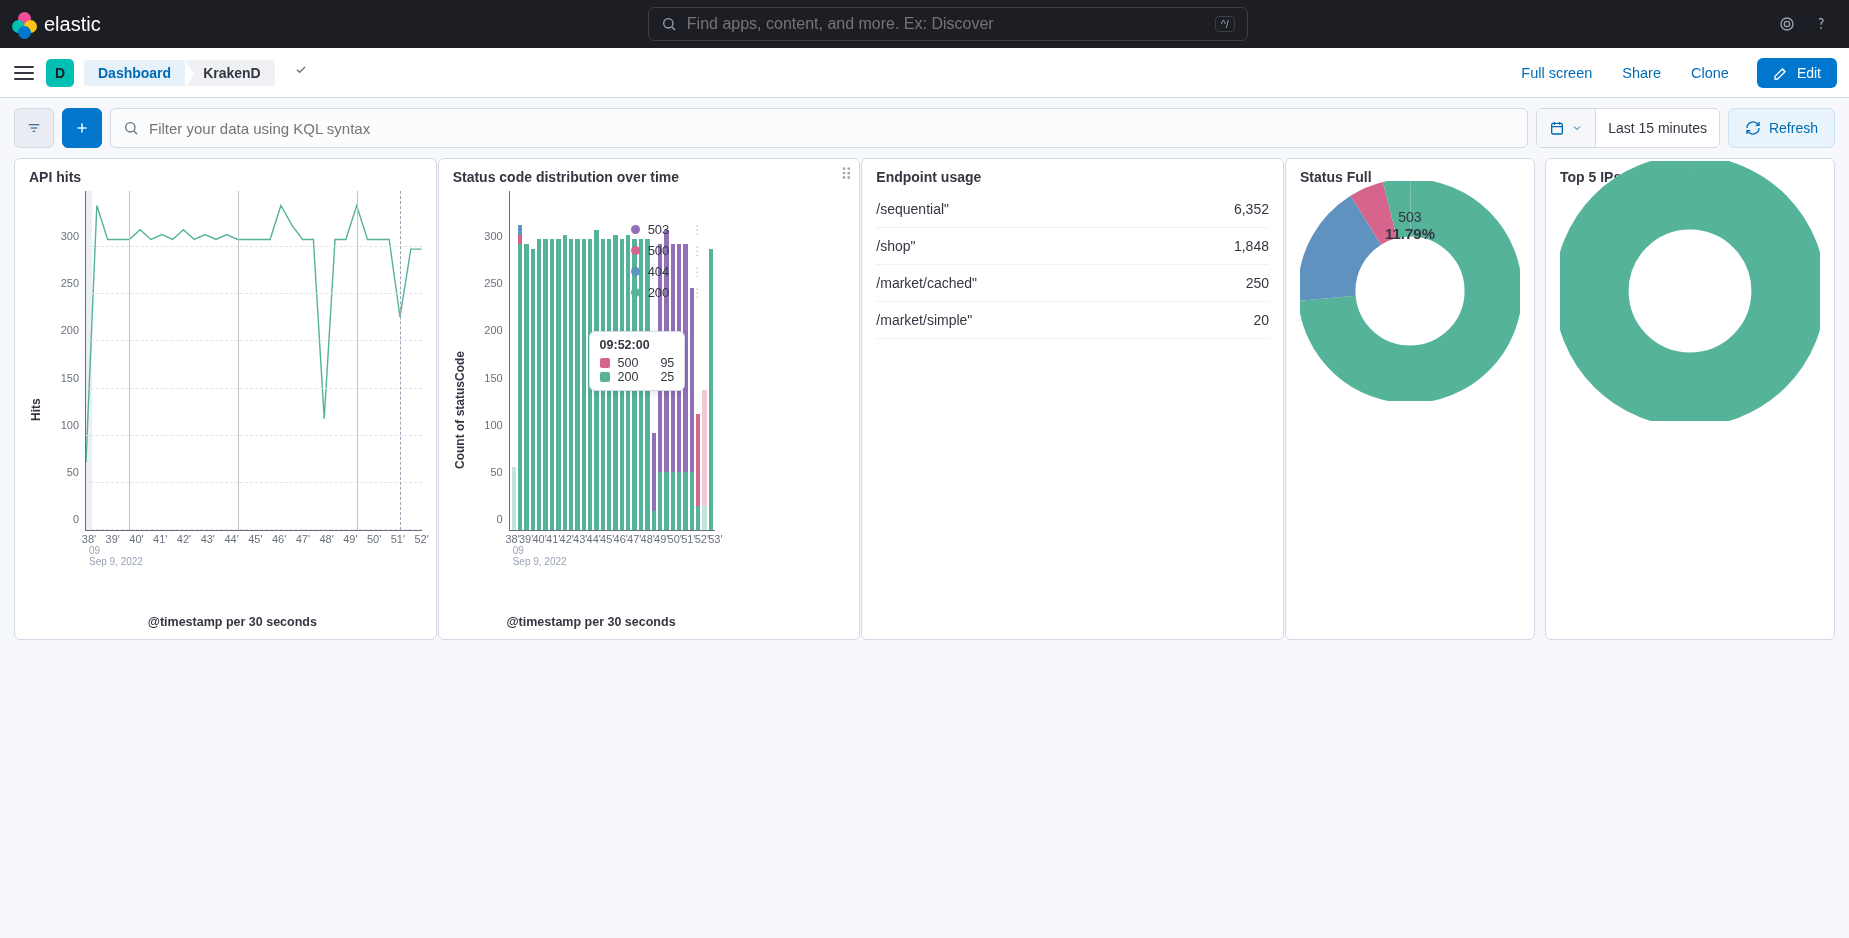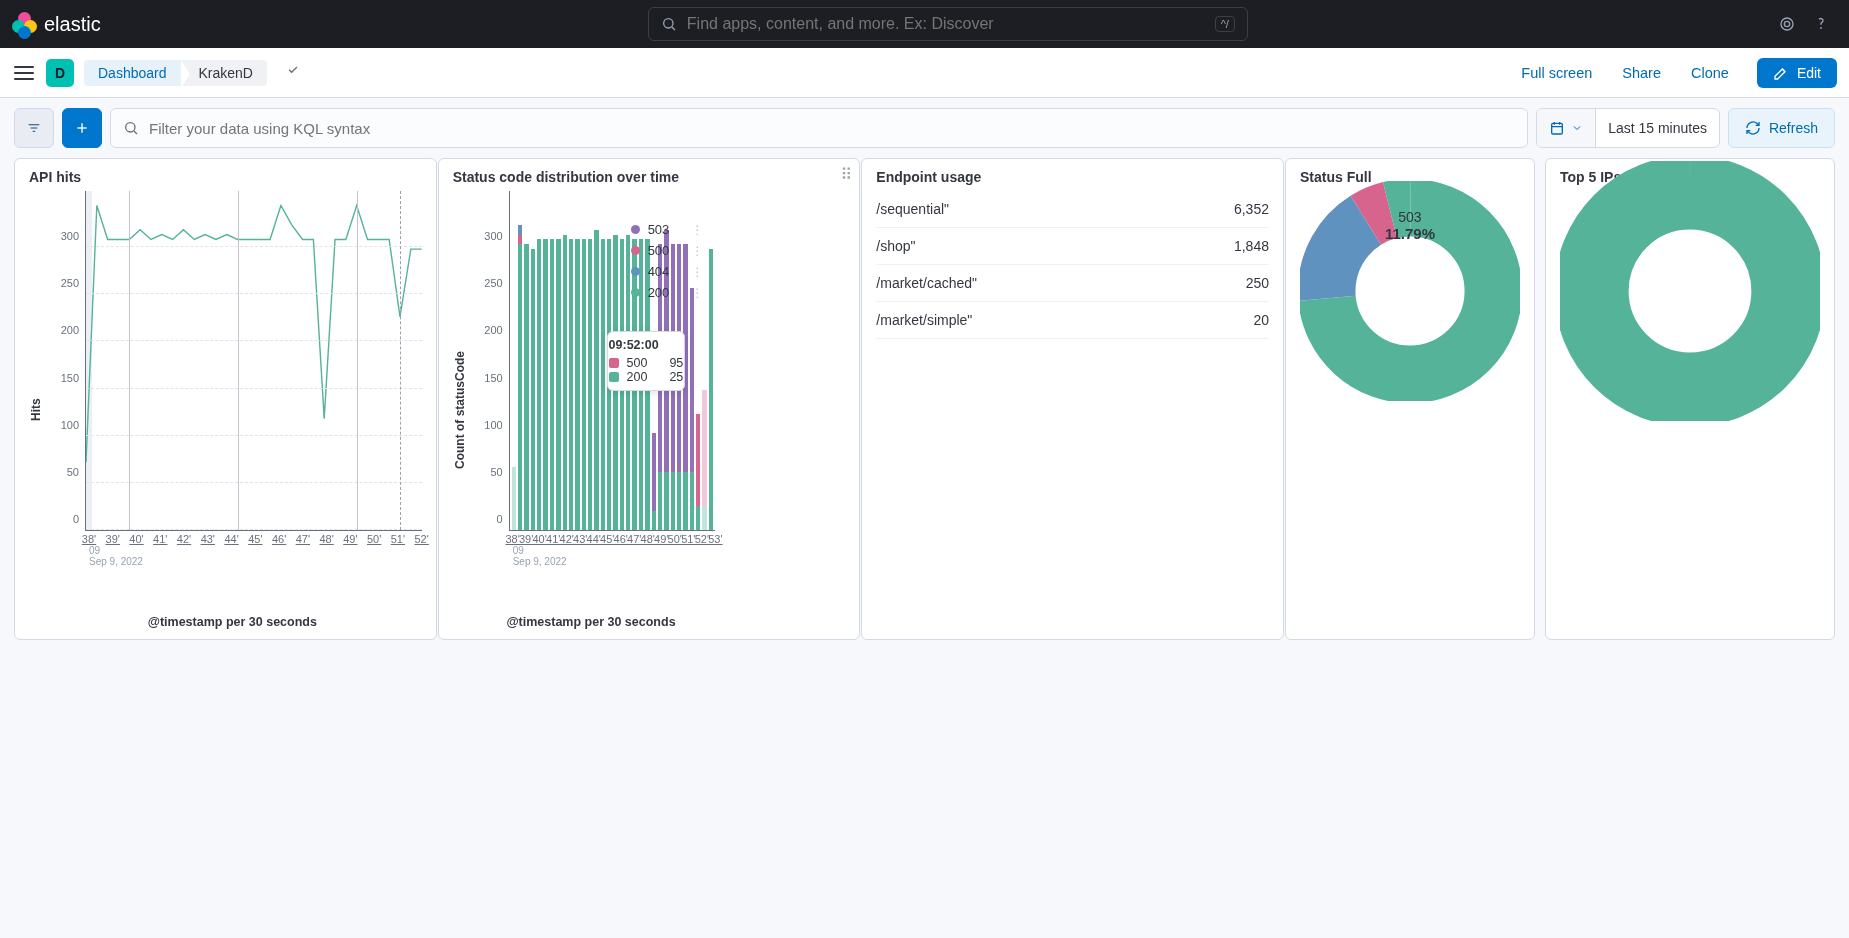--- a/index.html
+++ b/index.html
@@ -18,21 +18,21 @@
 .topbar .search { width: 600px; height: 34px; border: 1px solid #3d3e44; border-radius: 6px; display: flex; align-items: center; padding: 0 12px; gap: 10px; color: #98a2b3; }
 .topbar .search input { background: transparent; border: none; outline: none; color: #fca5a5; flex: 1; font-size: 16px; }
 .topbar .kbd { border: 1px solid #3d3e44; border-radius: 4px; padding: 1px 5px; font-size: 11px; color: #98a2b3; }
 .topbar .right { display: flex; gap: 18px; color: #98a2b3; padding: 0 8px; }
 
 
 .subbar { background: #fff; border-bottom: 1px solid #d3dae6; height: 50px; display: flex; align-items: center; padding: 0 12px; gap: 10px; }
 .hamburger { width: 24px; height: 24px; display: flex; flex-direction: column; justify-content: center; gap: 4px; padding: 0 2px; }
 .hamburger div { height: 2px; background: #343741; border-radius: 1px; }
 .space-badge { width: 28px; height: 28px; border-radius: 5px; background: #00bfb3; color: #1d1e24; font-weight: 700; display: flex; align-items: center; justify-content: center; }
-.breadcrumb { display: flex; align-items: center; }
+.breadcrumb { display: flex; align-items: center; font-weight: bold; }
 .bc-pill { background: #e6f1fa; color: #006bb4; padding: 5px 14px; border-radius: 4px 0 0 4px; position: relative; }
 .bc-pill::after { content: ''; position: absolute; right: -9px; top: 0; border-left: 9px solid #e6f1fa; border-top: 14px solid transparent; border-bottom: 14px solid transparent; }
 .bc-pill2 { background: #f0f1f4; color: #343741; padding: 5px 14px 5px 18px; margin-left: 0; border-radius: 0 4px 4px 0; position: relative; }
 .bc-pill2::before { content: ''; position: absolute; left: 0; top: 0; border-left: 9px solid #fff; border-top: 14px solid transparent; border-bottom: 14px solid transparent; }
 .check { margin-left: 8px; color: #69707d; }
 .subbar .spacer { flex: 1; }
 .subbar .link { color: #006bb4; font-size: 14.5px; padding: 0 10px; }
 .edit-btn { background: #07c; color: #fff; border-radius: 6px; padding: 7px 16px; display: flex; align-items: center; gap: 8px; margin-left: 8px; }
 
 
@@ -56,33 +56,33 @@
 
 .chart-area { position: relative; height: 340px; display: flex; }
 .y-label { writing-mode: vertical-rl; transform: rotate(180deg); text-align: center; font-weight: 700; font-size: 12px; padding: 4px 0; }
 .plot { flex: 1; position: relative; border-left: 1px solid #69707d; border-bottom: 1px solid #69707d; margin-left: 6px; }
 .ytick { position: absolute; right: 0; font-size: 11px; color: #69707d; transform: translateY(-50%); }
 .grid-h { position: absolute; left: 0; right: 0; border-top: 1px dashed #e0e3ea; }
 .vbar { position: absolute; top: 0; bottom: 0; width: 6px; background: #eceff5; }
 .vline { position: absolute; top: 0; bottom: 0; border-left: 1px solid #c0c4cc; }
 .vline.dashed { border-left: 1px dashed #98a2b3; }
 .xaxis { height: 50px; margin-left: 46px; position: relative; }
-.xt { position: absolute; font-size: 11px; color: #69707d; transform: translateX(-50%); top: 2px; text-decoration: underline; }
+.xt { position: absolute; font-size: 11px; color: #69707d; transform: translateX(-50%); top: 2px; }
 .xsub { position: absolute; font-size: 10px; color: #98a2b3; top: 14px; left: 0; }
 .x-title { text-align: center; font-weight: 700; font-size: 12.5px; margin-top: 34px; }
 
 
 .bars-wrap { flex: 1; position: relative; border-left: 1px solid #69707d; border-bottom: 1px solid #69707d; margin-left: 6px; display: flex; align-items: flex-end; gap: 2px; padding: 0 2px; }
 .bar-col { flex: 1; display: flex; flex-direction: column-reverse; height: 100%; justify-content: flex-start; position: relative; }
 .seg { width: 100%; }
 .legend { position: absolute; right: 12px; top: 28px; font-size: 13px; }
 .legend .row { display: flex; align-items: center; gap: 8px; padding: 3px 0; }
 .legend .sw { width: 9px; height: 9px; border-radius: 50%; }
 .legend .dots { color: #bcc0c9; font-size: 12px; margin-left: 14px; }
-.tooltip { position: absolute; background: #fff; border: 1px solid #d3dae6; border-radius: 6px; padding: 6px 1px; font-size: 12.5px; box-shadow: 0 2px 8px rgba(0,0,0,.12); right: 30px; top: 140px; }
+.tooltip { position: absolute; background: #fff; border: 1px solid #d3dae6; border-radius: 6px; padding: 6px 10px; font-size: 12.5px; box-shadow: 0 2px 8px rgba(0,0,0,.12); right: 30px; top: 140px; }
 .tooltip .hdr { font-weight: 700; margin-bottom: 4px; }
 .tooltip .r { display: flex; align-items: center; gap: 8px; }
 .tooltip .r span:last-child { margin-left: auto; padding-left: 14px; }
 .tt-sw { width: 10px; height: 10px; border-radius: 2px; }
 
 
 .tbl-head { display: flex; border-bottom: 1px solid #e0e3ea; padding: 8px 0; font-weight: 700; }
 .tbl-head .c1 { flex: 1; display: flex; align-items: center; gap: 8px; }
 .tbl-head .c2 { display: flex; align-items: center; gap: 8px; }
 .tbl-row { display: flex; padding: 10px 0; border-bottom: 1px solid #f0f1f4; }

